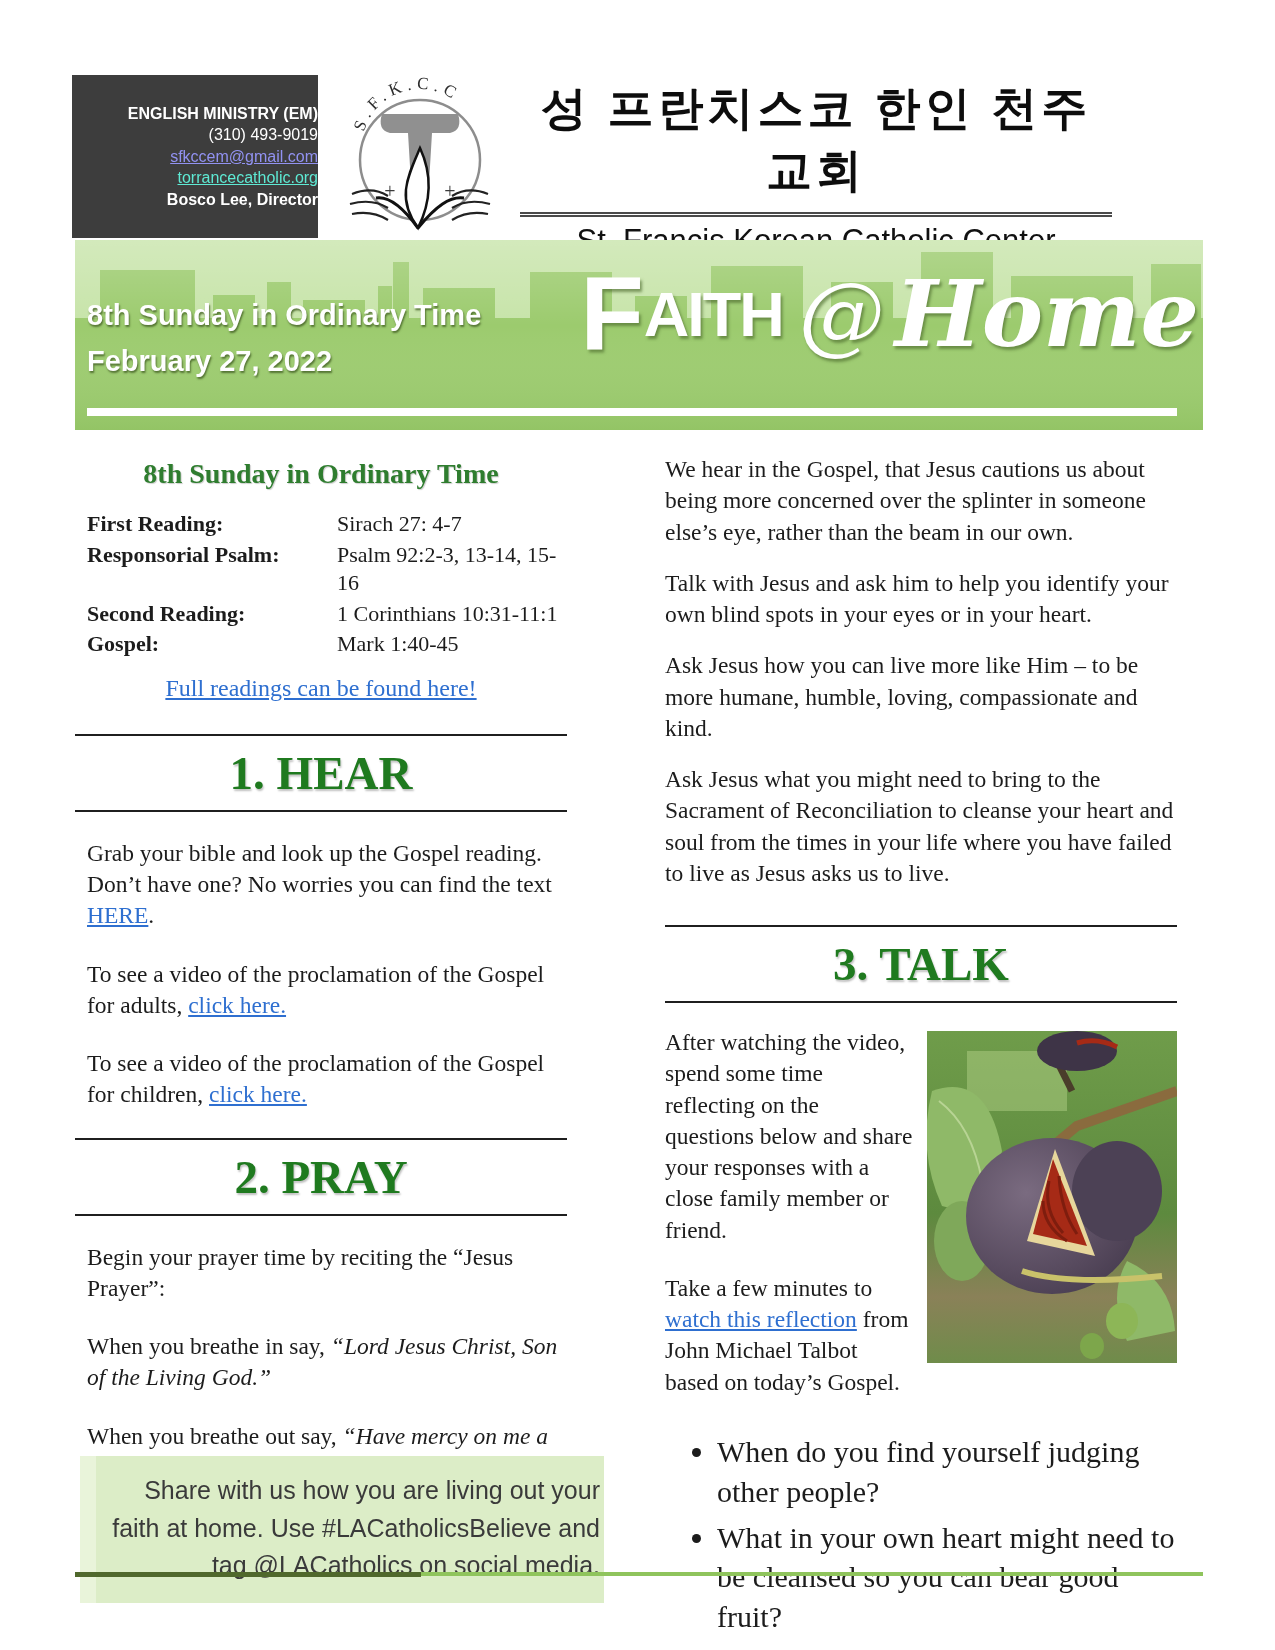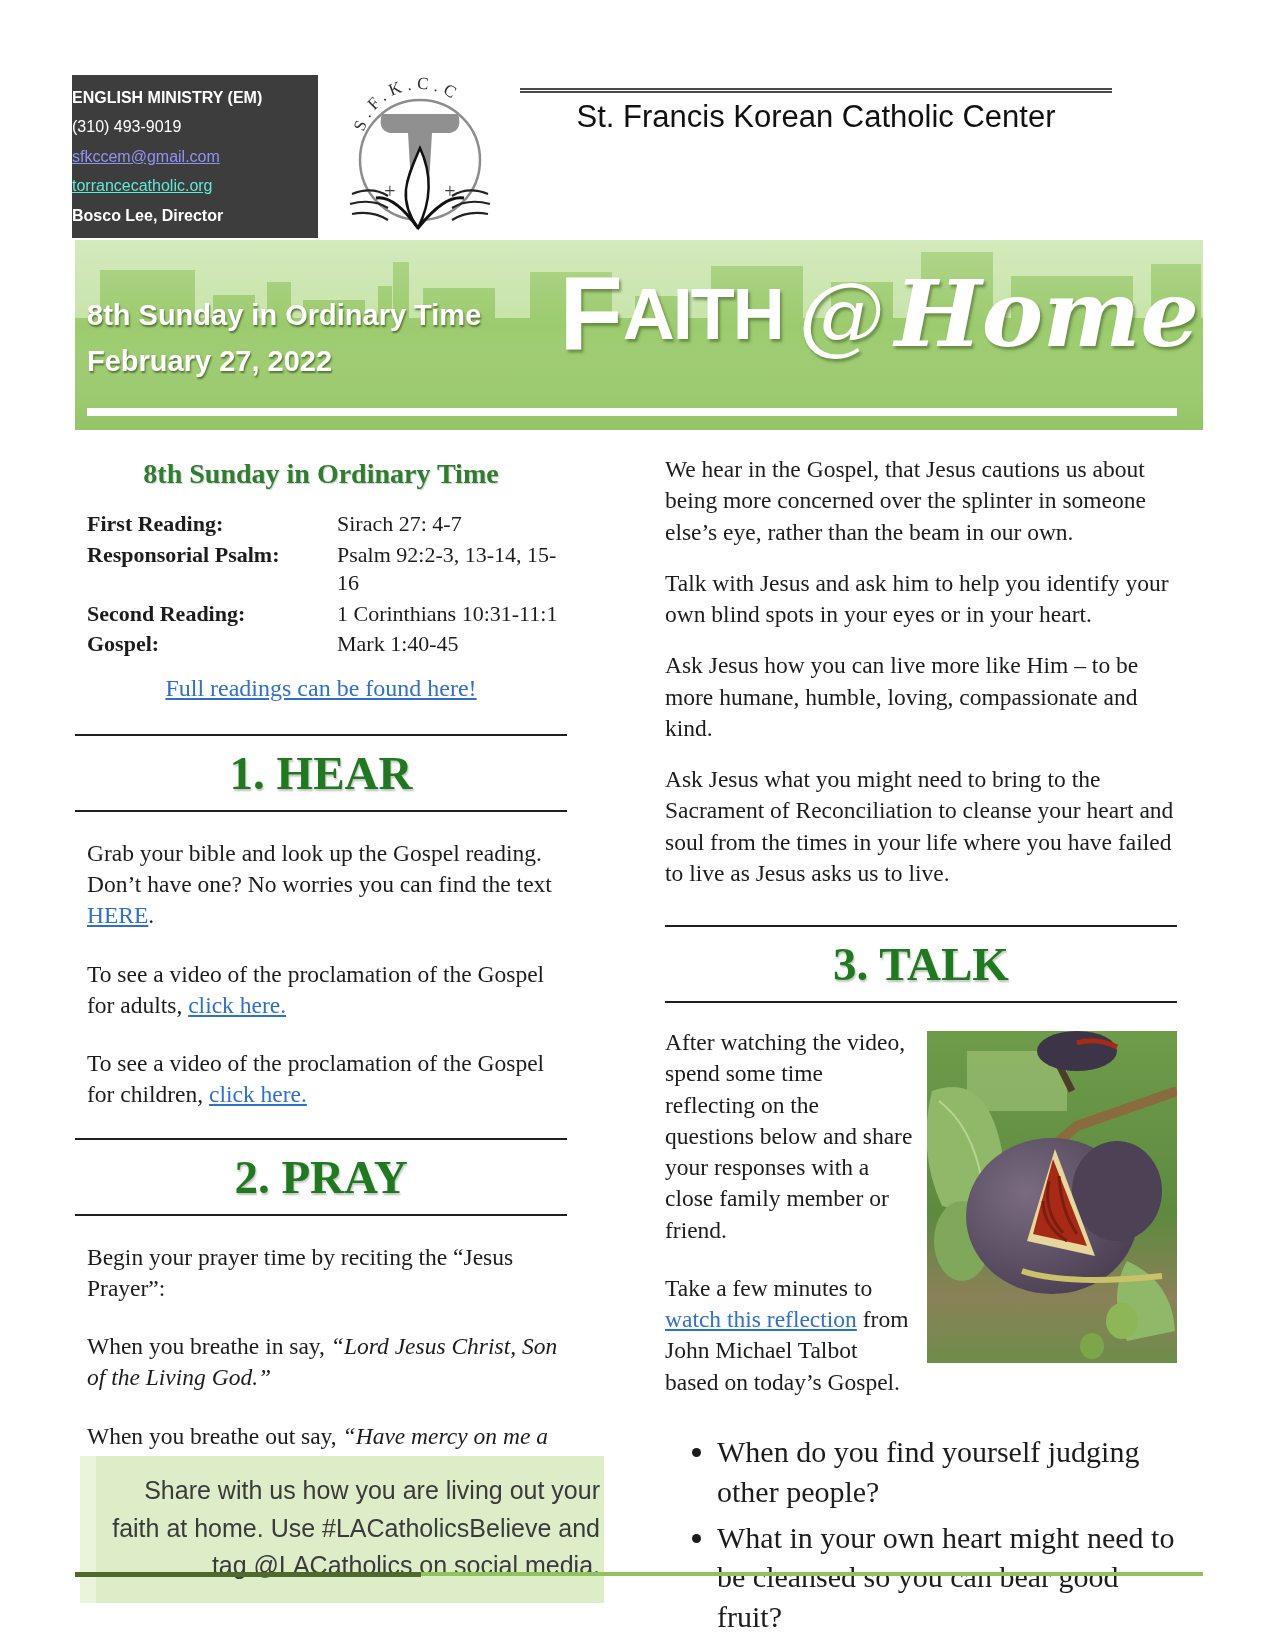--- a/index.html
+++ b/index.html
@@ -1,41 +1,41 @@
 <!DOCTYPE html>
 <html><head>
 <meta charset="utf-8">
 <style>
   html,body{margin:0;padding:0;background:#ffffff;}
   #page{position:relative;width:1275px;height:1650px;background:#ffffff;overflow:hidden;
         font-family:"Liberation Serif",serif;color:#1c1c1c;}
   
   .ministry-box{position:absolute;left:72px;top:75px;width:246px;height:163px;background:#3d3d3d;
-      color:#fff;font-family:"Liberation Sans",sans-serif;text-align:left;
-      display:flex;flex-direction:column;justify-content:center;gap:8px;font-size:16px;line-height:1.35;}
+      color:#fff;font-family:"Liberation Sans",sans-serif;text-align:right;
+      display:flex;flex-direction:column;justify-content:center;gap:0;font-size:16px;line-height:1.35;}
   .ministry-box .b{font-weight:bold;}
   .ministry-box a{display:block;}
   .email-link{color:#9292f2;text-decoration:underline;cursor:pointer;}
   .site-link{color:#5eead4;text-decoration:underline;cursor:pointer;}
   .logo-wrap{position:absolute;left:338px;top:48px;width:164px;height:192px;}
   .org-block{position:absolute;left:518px;top:78px;width:596px;text-align:center;}
   .org-korean{font-family:"Liberation Sans",sans-serif;font-weight:bold;font-size:46px;letter-spacing:4px;color:#0d0d0d;}
   .org-divider{margin:10px 2px 6px 2px;border-top:5px double #4a4a4a;}
   .org-english{font-family:"Liberation Sans",sans-serif;font-size:31px;color:#111;}
   
   .banner{position:absolute;left:75px;top:240px;width:1128px;height:190px;background:#97c763;overflow:hidden;}
   .banner svg.skyline{position:absolute;left:0;top:0;width:100%;height:100%;}
   .banner-dates{position:absolute;left:12px;top:52px;font-family:"Liberation Sans",sans-serif;
       font-weight:bold;font-size:29px;color:#fff;line-height:1.6;
       text-shadow:1px 2px 2px rgba(70,100,40,.85);}
   .wordmark{position:absolute;right:4px;top:14px;display:flex;align-items:center;color:#fff;
       text-shadow:2px 3px 3px rgba(70,100,40,.6);white-space:nowrap;}
   .wm-faith{font-family:"Liberation Sans",sans-serif;font-weight:800;}
   .wm-f{font-size:104px;}
-  .wm-aith{font-size:72px;letter-spacing:-2px;}
+  .wm-aith{font-size:63px;letter-spacing:-2px;}
   .wm-at{font-family:"DejaVu Serif",serif;font-size:86px;font-style:italic;margin:0 10px 0 16px;}
   .wm-home{font-family:"DejaVu Serif",serif;font-style:italic;font-weight:bold;font-size:92px;}
   .banner-underline{position:absolute;left:12px;bottom:14px;width:1090px;height:8px;background:#fff;}
   
   .col-left{position:absolute;left:75px;top:452px;width:492px;}
   .col-right{position:absolute;left:665px;top:454px;width:512px;}
   p{margin:0 0 27px 0;font-size:23.5px;line-height:1.33;}
   a.blue{color:#2e6fd0;text-decoration:underline;cursor:pointer;}
   .rule{border:none;border-top:2.5px solid #1f1f1f;margin:0;}
   .sec-head{font-family:"Liberation Serif",serif;font-weight:bold;font-size:47px;color:#1f7a1f;
@@ -93,20 +93,21 @@
         <path d="M150 146 q-20 -8 -36 2"></path>
           <path d="M152 156 q-22 -6 -38 4"></path>
           <path d="M150 166 q-20 -4 -36 6"></path>
       </g>
       <text x="52" y="150" font-size="20" fill="#3a3a3a" text-anchor="middle">+</text>
       <text x="112" y="150" font-size="20" fill="#3a3a3a" text-anchor="middle">+</text>
     </svg>
   </div>
 
   <div class="org-block">
+    <div class="org-korean">성 프란치스코 한인 천주교회</div>
     <div class="org-divider"></div>
     <div class="org-english">St. Francis Korean Catholic Center</div>
   </div>
 
   <div class="banner">
     <svg class="skyline" viewBox="0 0 1128 190" preserveAspectRatio="none">
       <rect x="0" y="0" width="1128" height="78" fill="#c7e4a9"></rect>
       <g fill="#9ccb6e">
         <rect x="25" y="30" width="95" height="50"></rect>
           <rect x="138" y="55" width="42" height="25"></rect>

